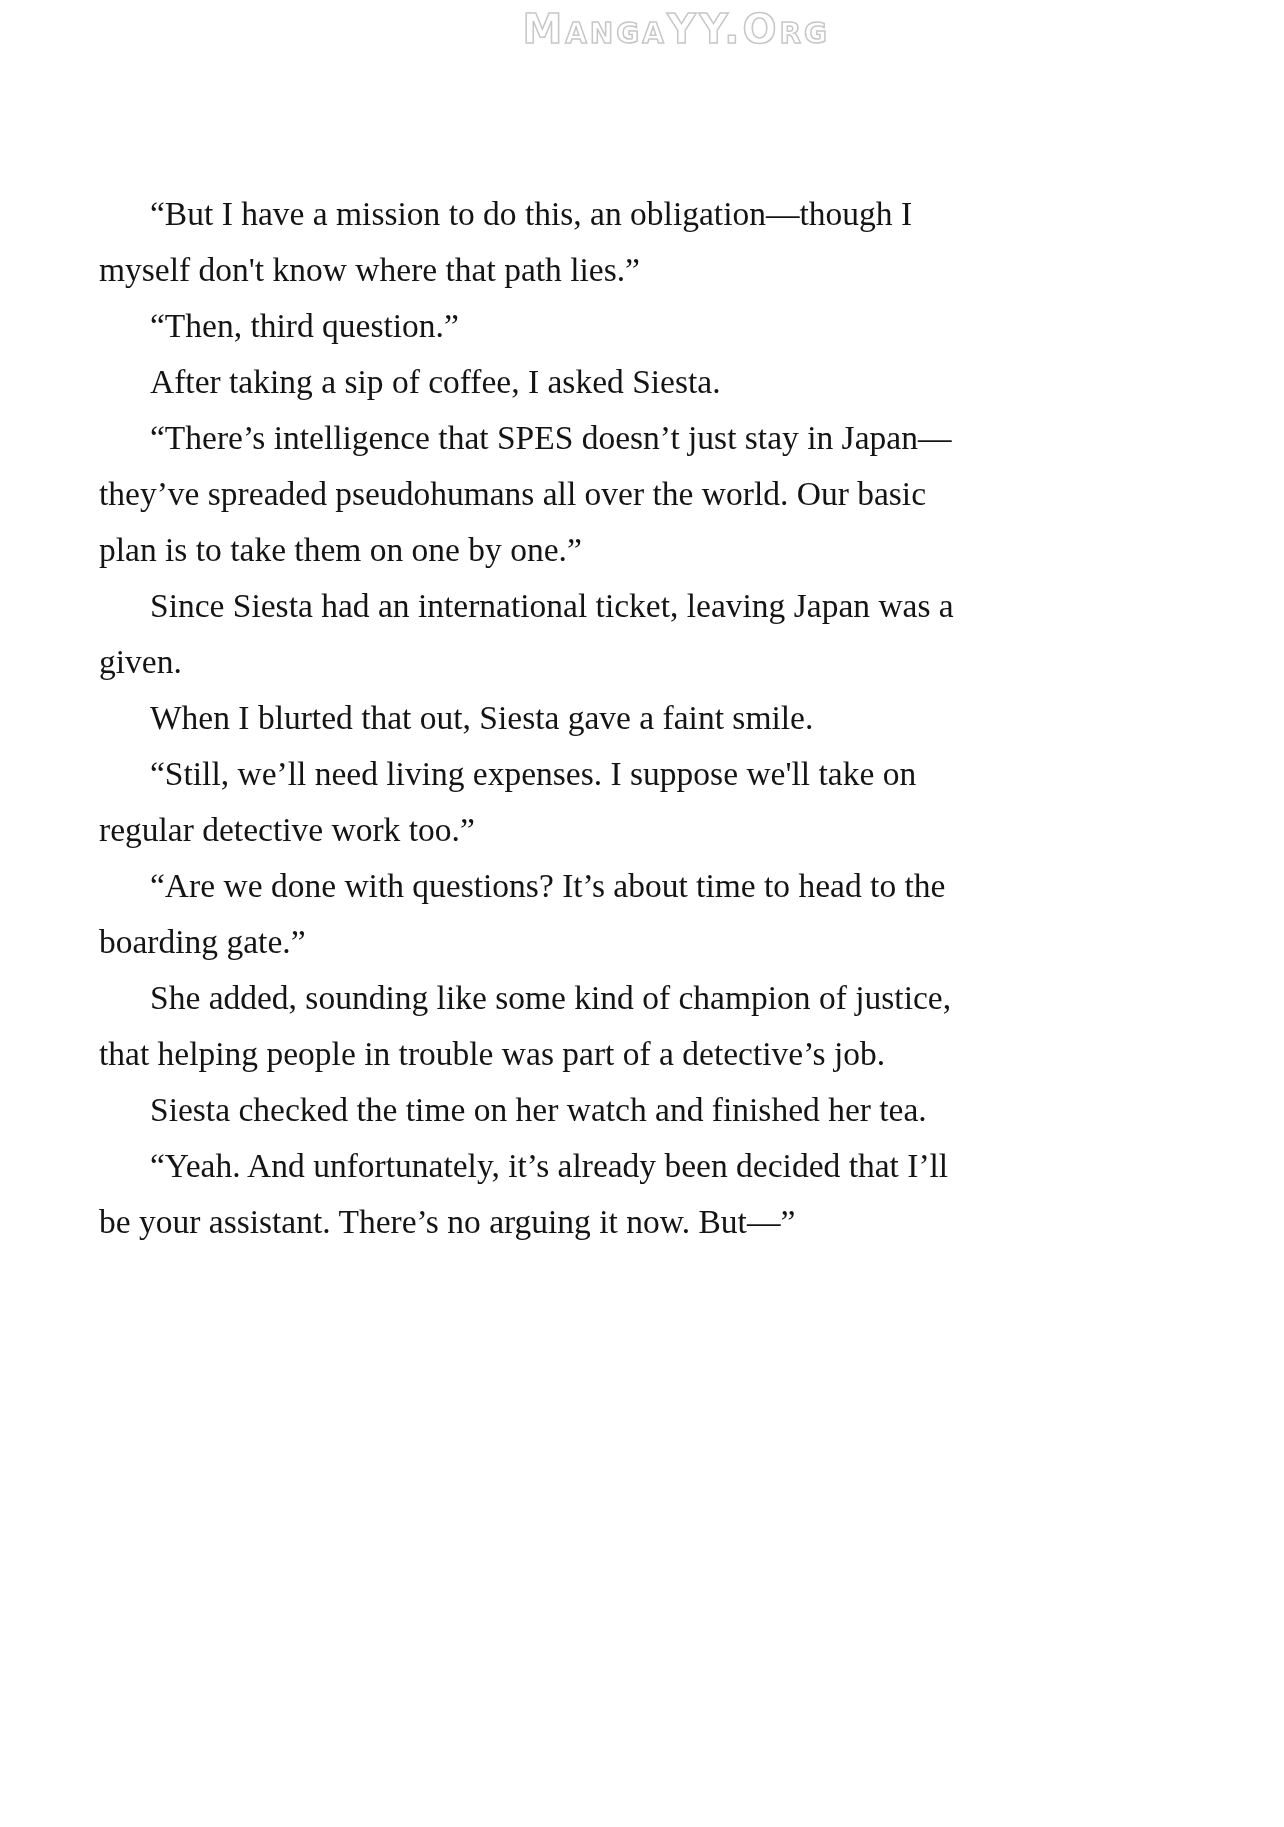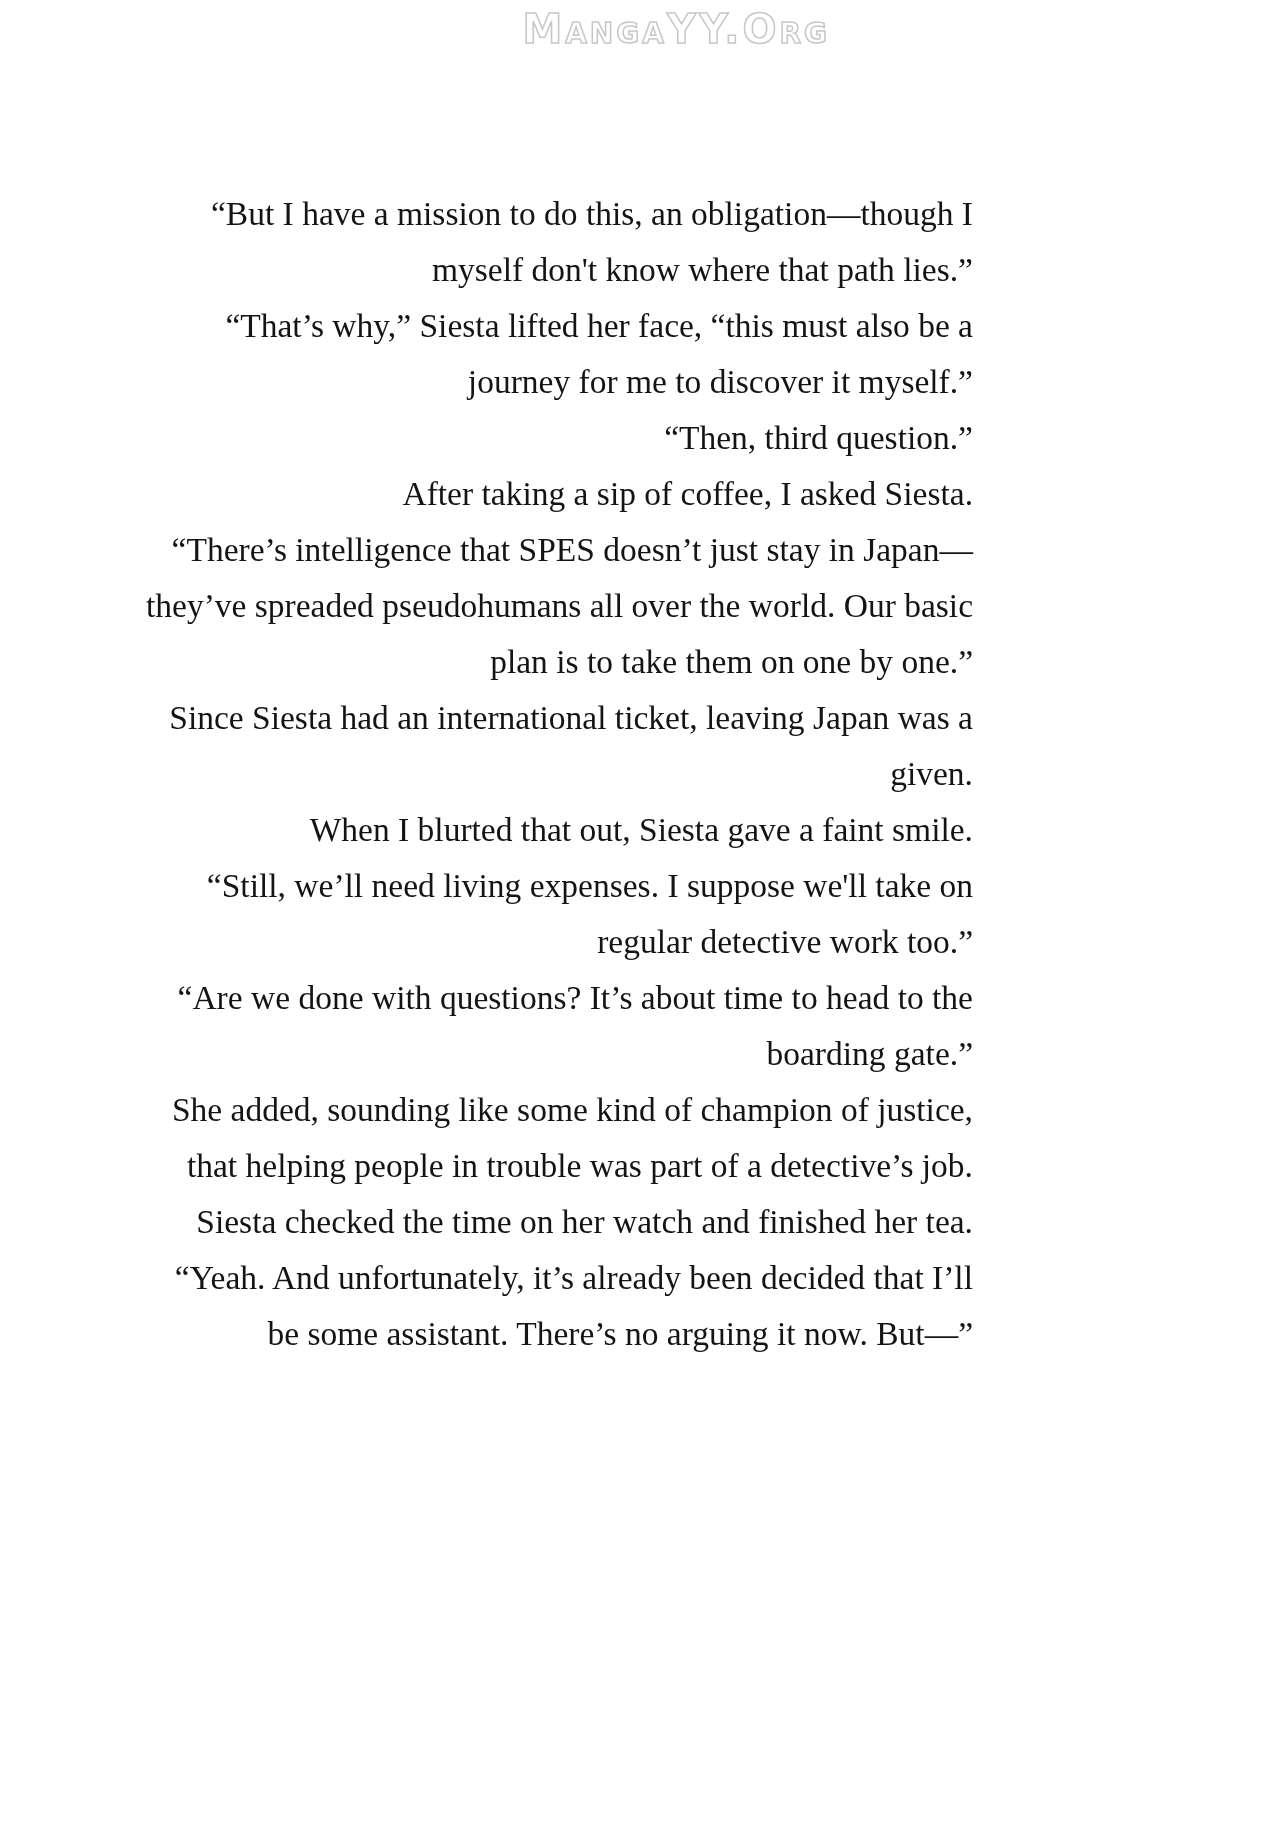--- a/index.html
+++ b/index.html
@@ -35,35 +35,33 @@
     width: 874px;
     font-size: 33.5px;
     line-height: 56px;
     color: #141414;
     text-align: left;
   }
   .text-column p {
     margin: 0;
     padding: 0;
     text-indent: 51px;
-    text-align: right;
   }
 </style>
 </head>
 <body>
 
 <div class="page">
   <div class="watermark">MangaYY.Org</div>
   <div class="text-column">
       <p>“But I have a mission to do this, an obligation—though I myself don't know where that path lies.”</p>
-      <p>“That’s why,” Siesta lifted her face, “this must also be a journey for me to discover it myself.”</p>
       <p>“Then, third question.”</p>
       <p>After taking a sip of coffee, I asked Siesta.</p>
       <p>“There’s intelligence that SPES doesn’t just stay in Japan—they’ve spreaded pseudohumans all over the world. Our basic plan is to take them on one by one.”</p>
       <p>Since Siesta had an international ticket, leaving Japan was a given.</p>
       <p>When I blurted that out, Siesta gave a faint smile.</p>
       <p>“Still, we’ll need living expenses. I suppose we'll take on regular detective work too.”</p>
       <p>“Are we done with questions? It’s about time to head to the boarding gate.”</p>
       <p>She added, sounding like some kind of champion of justice, that helping people in trouble was part of a detective’s job.</p>
       <p>Siesta checked the time on her watch and finished her tea.</p>
-      <p>“Yeah. And unfortunately, it’s already been decided that I’ll be some assistant. There’s no arguing it now. But—”</p>
+      <p>“Yeah. And unfortunately, it’s already been decided that I’ll be your assistant. There’s no arguing it now. But—”</p>
     </div>
 </div>
 
 </body></html>

